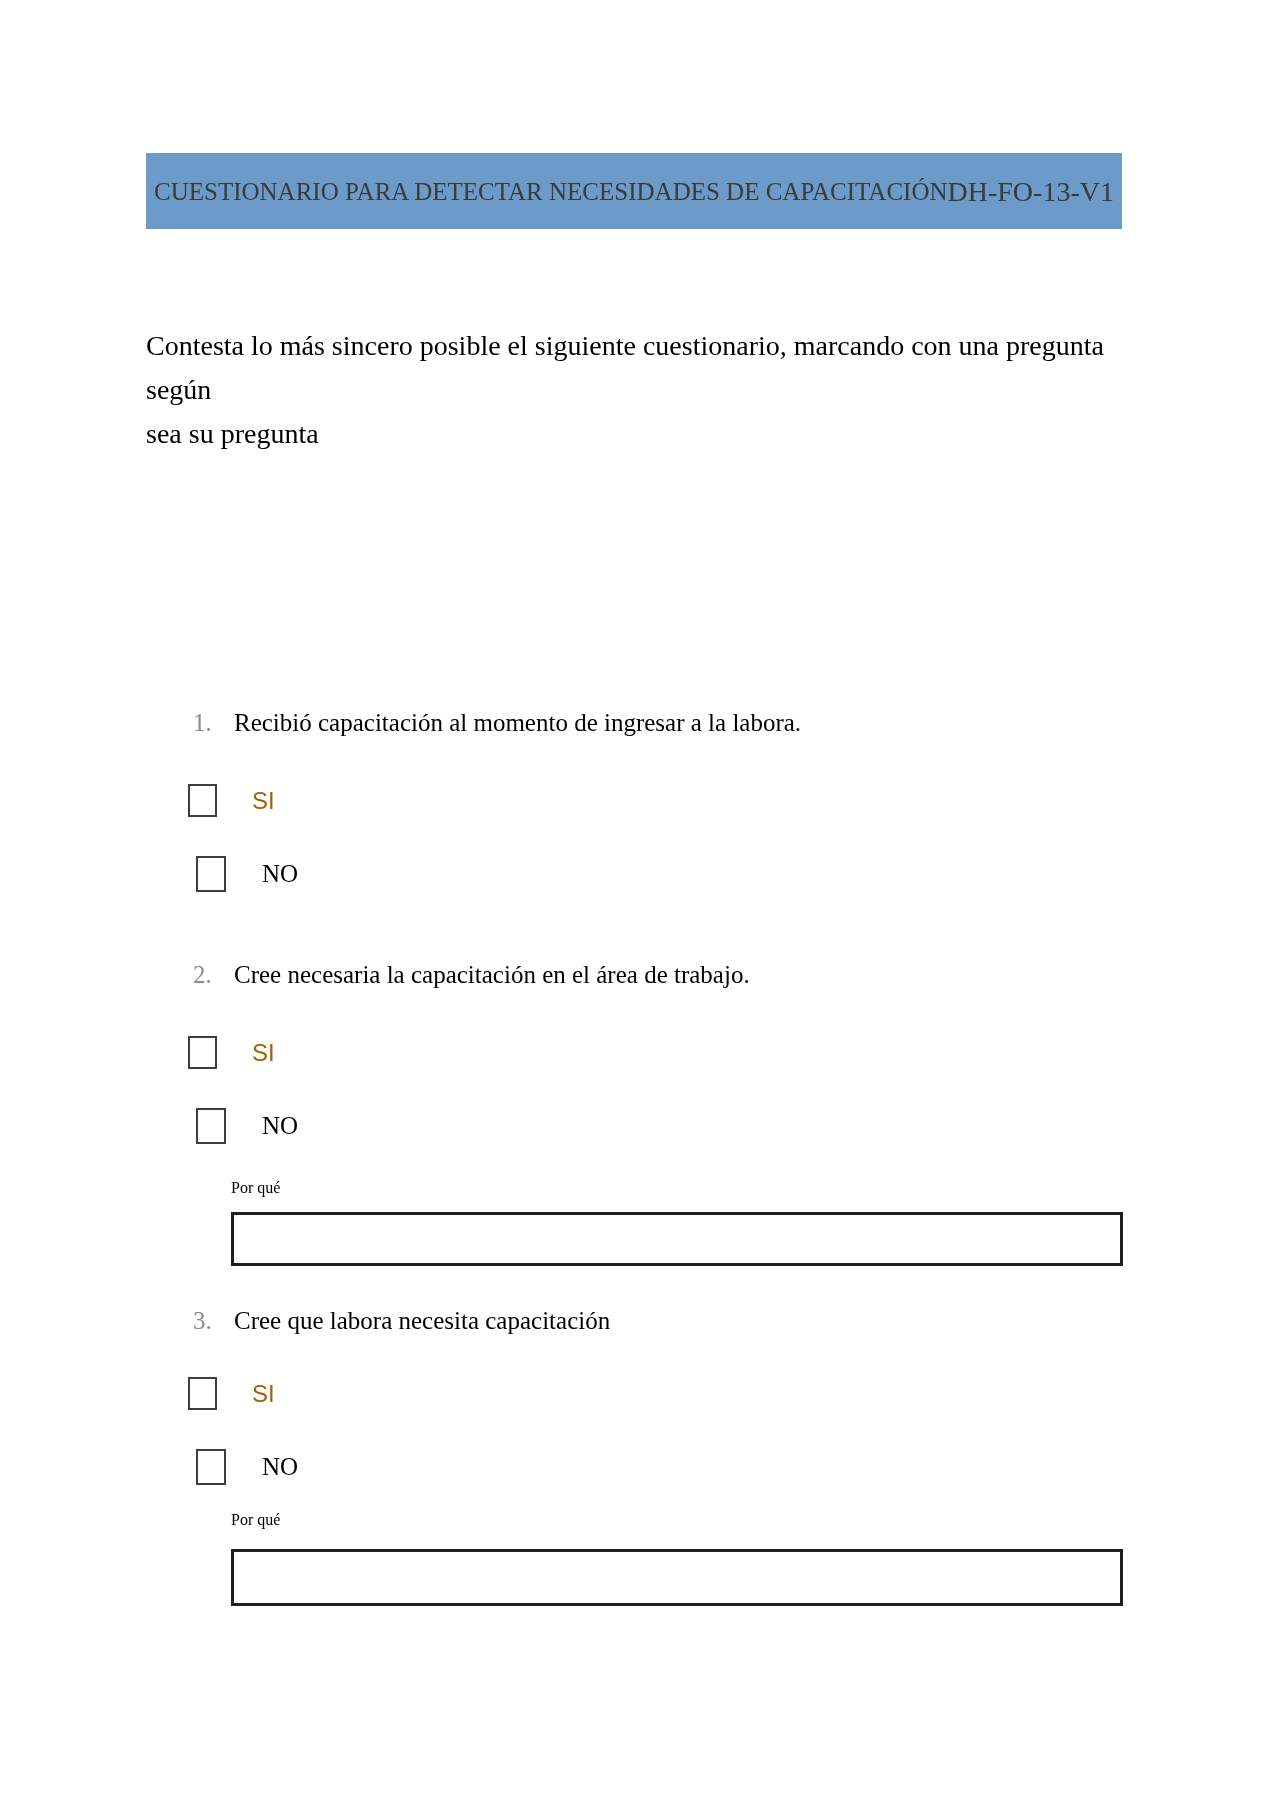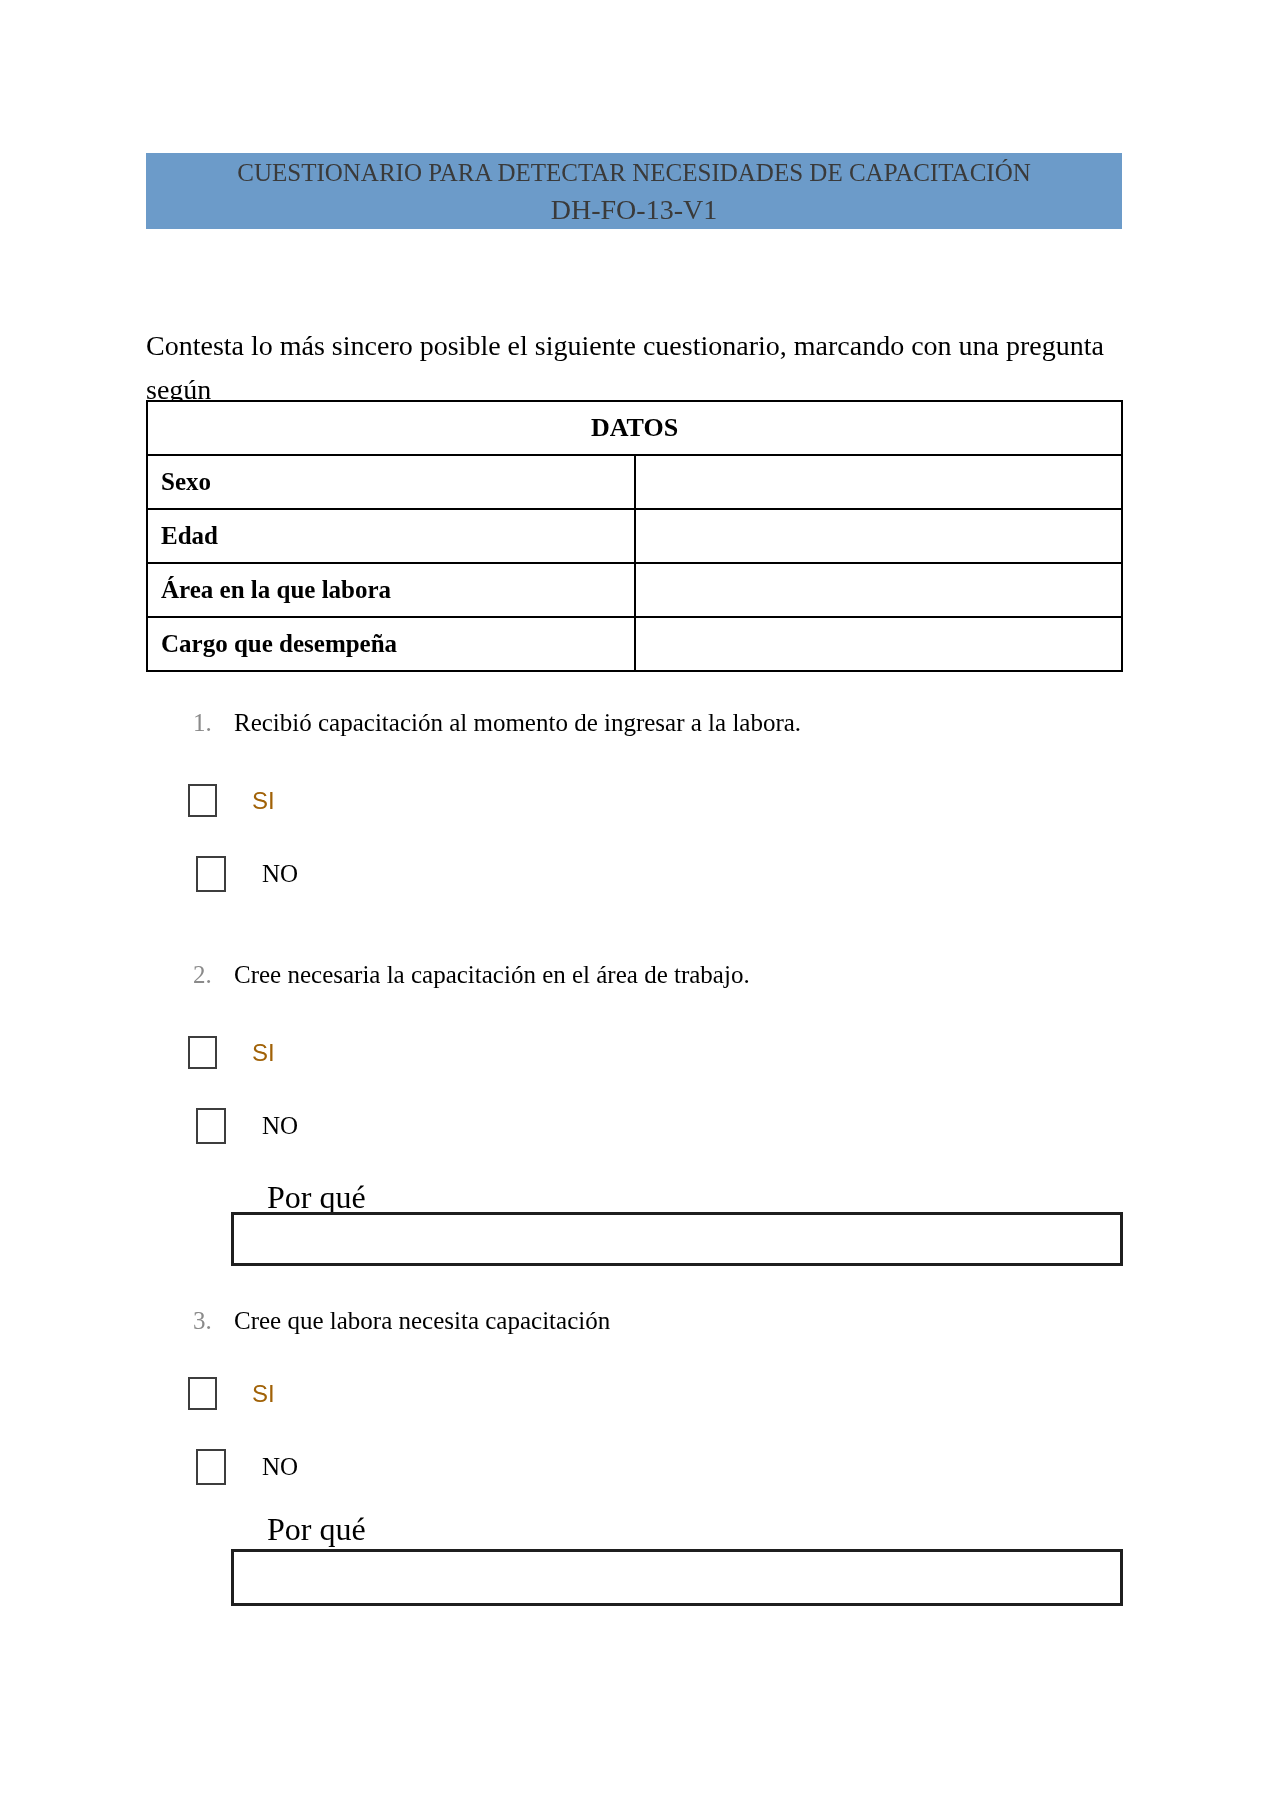--- a/index.html
+++ b/index.html
@@ -12,21 +12,21 @@
     color: #000000;
     overflow: hidden;
   }
 
   
   .banner {
     position: absolute;
     left: 146px; top: 153px;
     width: 976px; height: 76px;
     background: #6c9bc9;
-    display: flex; flex-direction: column;
+    display: flex; flex-direction: row;
     align-items: center; justify-content: center;
     color: #3a3a3a;
   }
   .banner-title { font-size: 25px; line-height: 37px; white-space: nowrap; }
   .banner-code  { font-size: 28px; line-height: 37px; text-align: center; }
 
   
   .intro {
     position: absolute;
     left: 146px; top: 296px;
@@ -85,21 +85,21 @@
   }
   .opt-no .opt-label { margin-left: 36px; font-size: 25px; text-align: center; }
   .q1-si { left: 188px; top: 784px; }
   .q1-no { left: 196px; top: 856px; }
   .q2-si { left: 188px; top: 1036px; }
   .q2-no { left: 196px; top: 1108px; }
   .q3-si { left: 188px; top: 1377px; }
   .q3-no { left: 196px; top: 1449px; }
 
   
-  .why-label { position: absolute; left: 231px; font-size: 32px; margin-left: 36px; }
+  .why-label { position: absolute; left: 231px; font-size: 16px; }
   .q2-why { top: 1179px; }
   .q3-why { top: 1511px; }
   .why-box {
     position: absolute; left: 231px;
     width: 886px;
     background: #ffffff;
     border: 3px solid #1f1f1f;
   }
   .q2-whybox { top: 1212px; height: 48px; }
   .q3-whybox { top: 1549px; height: 51px; }
@@ -112,43 +112,20 @@
   <header class="banner">
     <div class="banner-title">CUESTIONARIO PARA DETECTAR NECESIDADES DE CAPACITACIÓN</div>
     <div class="banner-code">DH-FO-13-V1</div>
   </header>
 
   <p class="intro">
     <span>Contesta lo más sincero posible el siguiente cuestionario, marcando con una pregunta según</span><br>
     <span>sea su pregunta</span>
   </p>
 
-  <table class="datos">
-    <tbody>
-        <tr>
-      <th colspan="2">DATOS</th>
-    </tr>
-    <tr>
-      <td class="lbl">Sexo</td>
-      <td class="val"></td>
-    </tr>
-    <tr>
-      <td class="lbl">Edad</td>
-      <td class="val"></td>
-    </tr>
-    <tr>
-      <td class="lbl">Área en la que labora</td>
-      <td class="val"></td>
-    </tr>
-    <tr>
-      <td class="lbl">Cargo que desempeña</td>
-      <td class="val"></td>
-    </tr>
-  </tbody>
-    </table>
 
   <div class="q q1">
     <span class="qnum">1.</span>
     <span class="qtext">Recibió capacitación al momento de ingresar a la labora.</span>
   </div>
   <div class="opt opt-si q1-si">
     <span class="checkbox"></span>
     <span class="opt-label">SI</span>
   </div>
   <div class="opt opt-no q1-no">

